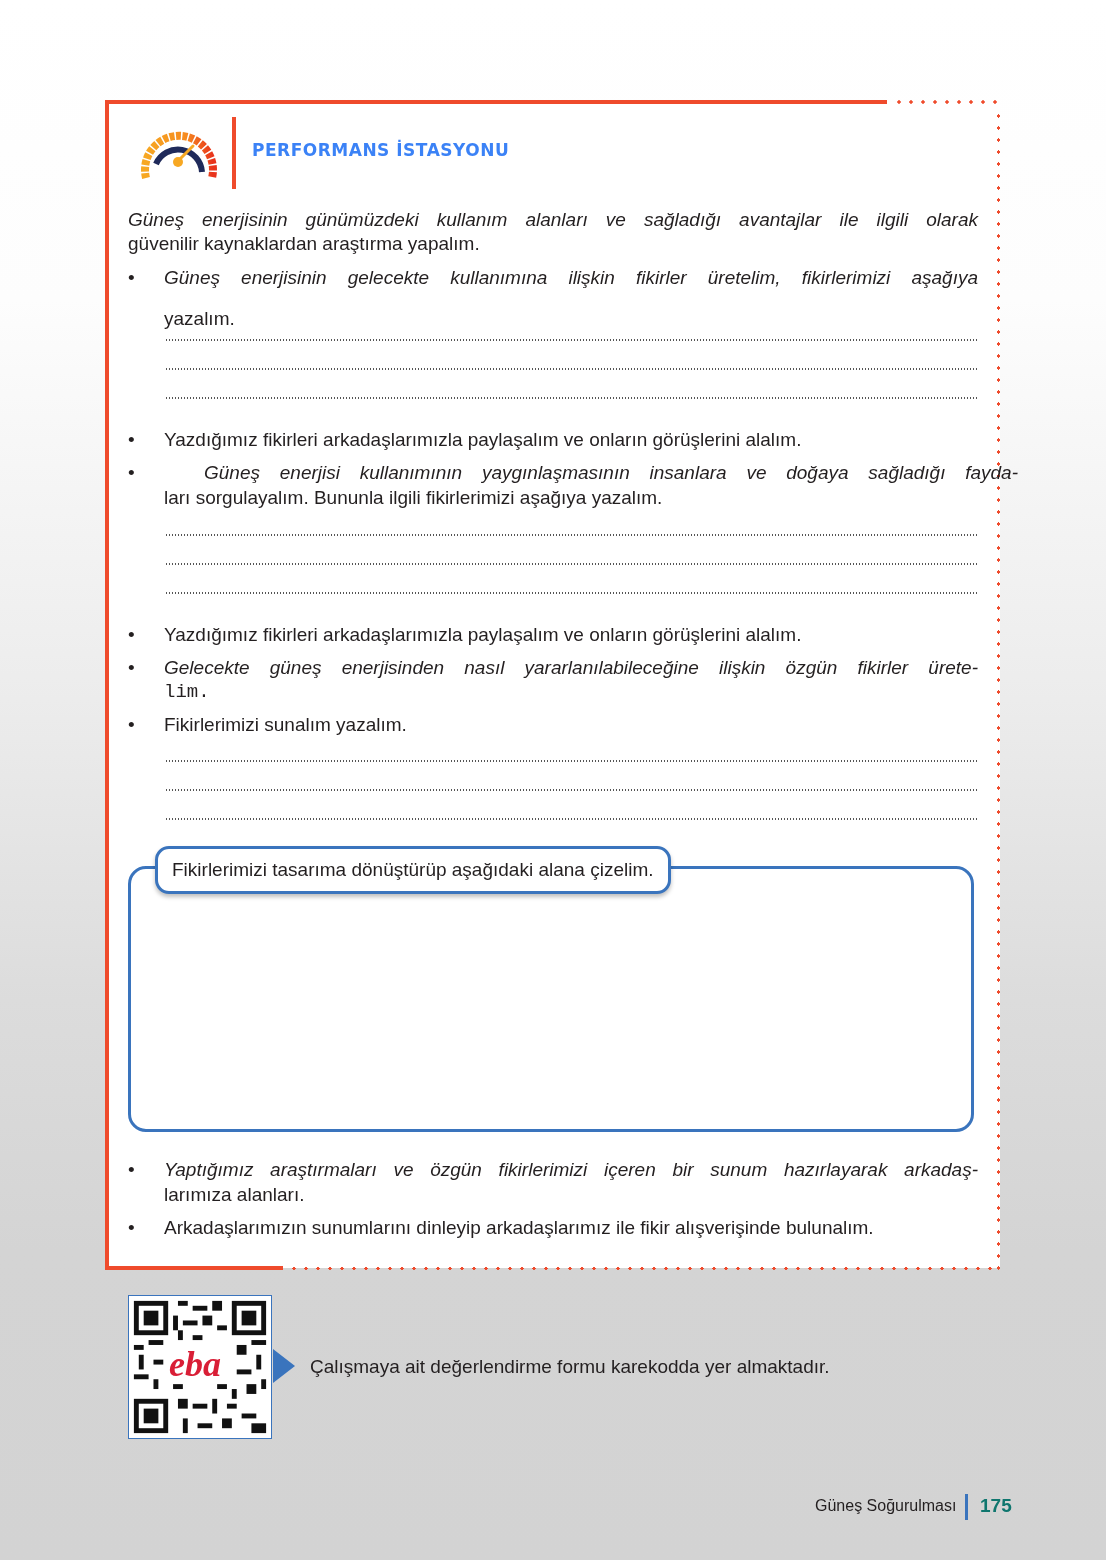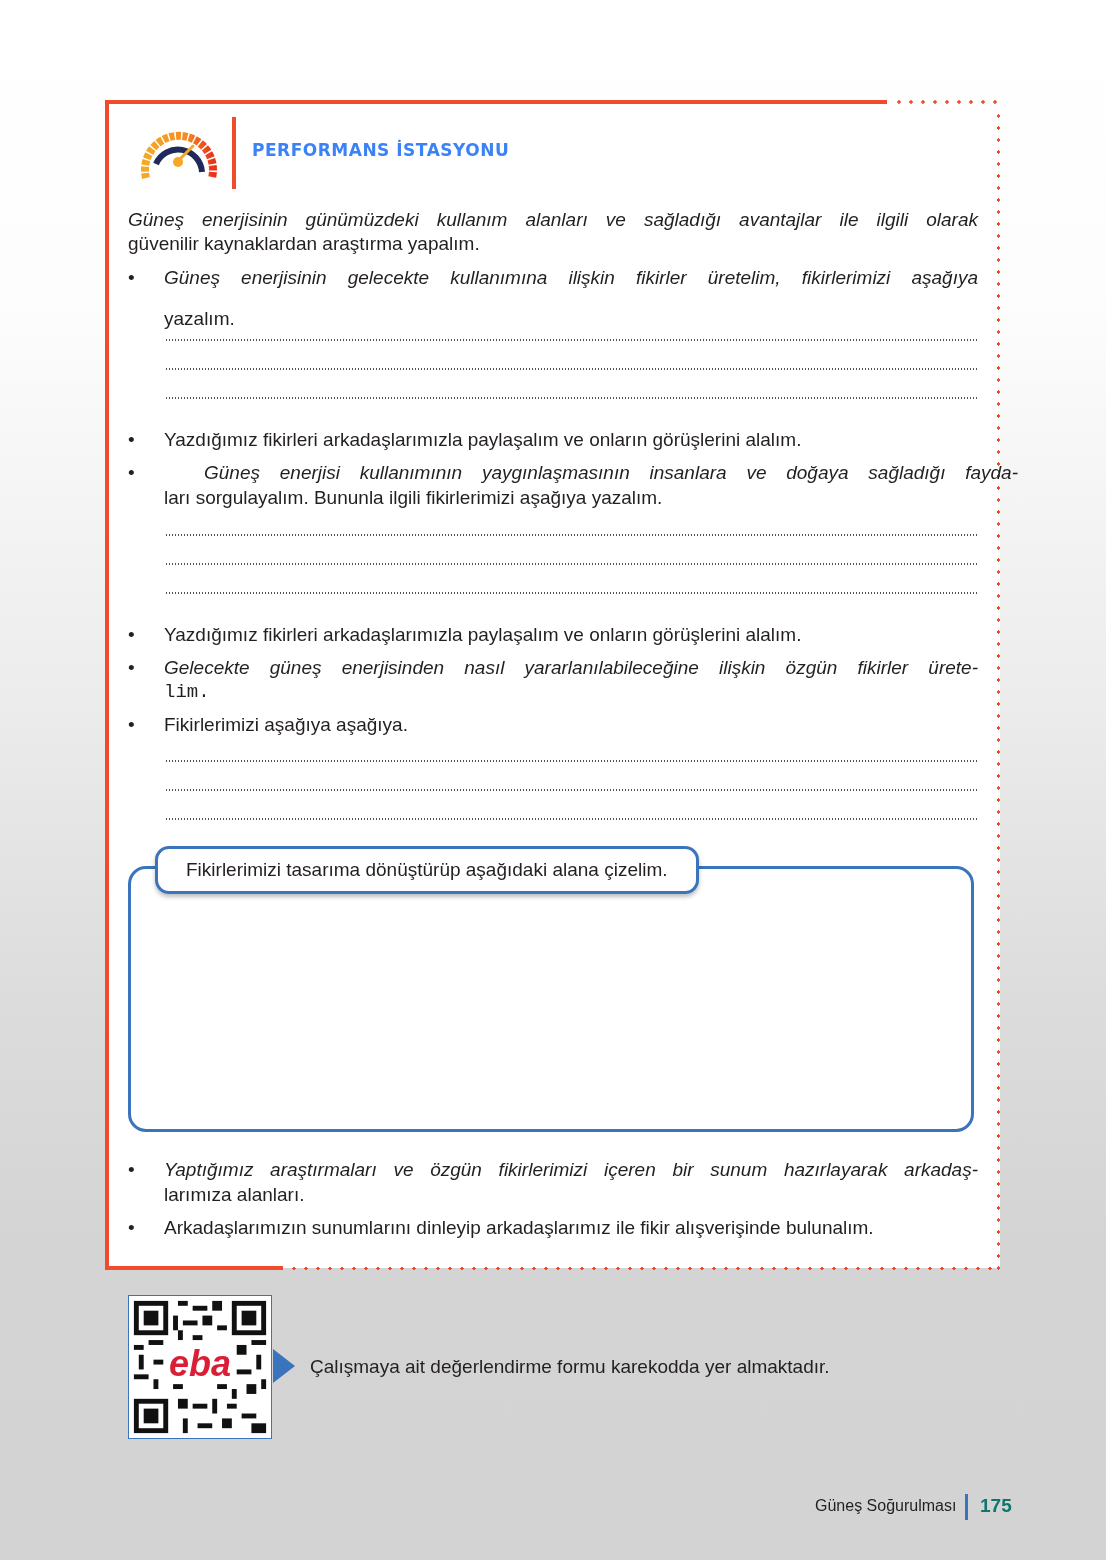--- a/index.html
+++ b/index.html
@@ -31,21 +31,21 @@
   .para { left: 128px; width: 850px; text-align: justify; text-align-last: left; }
   .bullet-dot { position: absolute; left: 128px; font-size: 19px; line-height: 24px; }
   .bullet-text { left: 164px; width: 814px; text-align: justify; }
   .justify-line { text-align: justify; text-align-last: justify; font-style: italic; }
 
   .dotted-line { position: absolute; left: 165px; width: 812px; height: 2px;
     background-image: radial-gradient(circle, #555 0.6px, transparent 0.9px); background-size: 3px 2px; background-repeat: repeat-x; }
 
   .draw-box { position: absolute; left: 128px; top: 866px; width: 846px; height: 266px;
     border: 3px solid #3a74bd; border-radius: 18px; background: #fff; box-sizing: border-box; }
-  .draw-label { position: absolute; left: 155px; top: 846px; height: 42px; padding: 0 28px;
+  .draw-label { position: absolute; left: 155px; top: 846px; height: 42px; padding: 0 14px;
     border: 3px solid #3a74bd; border-radius: 14px; background: #fff;
     box-shadow: 0 3px 4px rgba(0,0,0,0.25);
     font-size: 19px; line-height: 42px; color: #231f20; white-space: nowrap; }
 
   .qr { position: absolute; left: 128px; top: 1295px; width: 144px; height: 144px;
     border: 1px solid #3a74bd; background: #fff; box-sizing: border-box; }
   .arrow { position: absolute; left: 273px; top: 1349px; width: 0; height: 0;
     border-top: 17px solid transparent; border-bottom: 17px solid transparent; border-left: 22px solid #3a74bd; }
   .qr-caption { position: absolute; left: 310px; top: 1356px; font-size: 19px; color: #231f20; }
 
@@ -101,21 +101,21 @@
 <div class="dotted-line" style="top:592px;"></div>
 
 <div class="bullet-dot" style="top:623px;">•</div>
 <div class="text bullet-text" style="top:623px;">Yazdığımız fikirleri arkadaşlarımızla paylaşalım ve onların görüşlerini alalım.</div>
 
 <div class="bullet-dot" style="top:656px;">•</div>
 <div class="text bullet-text justify-line" style="top:656px;">Gelecekte güneş enerjisinden nasıl yararlanılabileceğine ilişkin özgün fikirler ürete-</div>
 <div class="text bullet-text" style="top:680px;font-family:Liberation Mono, monospace;">lim.</div>
 
 <div class="bullet-dot" style="top:713px;">•</div>
-<div class="text bullet-text" style="top:713px;">Fikirlerimizi aşağıya aşağıya.</div>
+<div class="text bullet-text" style="top:713px;">Fikirlerimizi sunalım yazalım.</div>
 <div class="dotted-line" style="top:760px;"></div>
 <div class="dotted-line" style="top:789px;"></div>
 <div class="dotted-line" style="top:818px;"></div>
 
 <div class="draw-box"></div>
 <div class="draw-label">Fikirlerimizi tasarıma dönüştürüp aşağıdaki alana çizelim.</div>
 
 <div class="bullet-dot" style="top:1158px;">•</div>
 <div class="text bullet-text justify-line" style="top:1158px;">Yaptığımız araştırmaları ve özgün fikirlerimizi içeren bir sunum hazırlayarak arkadaş-</div>
 <div class="text bullet-text" style="top:1183px;">larımıza alanları.</div>
@@ -165,20 +165,20 @@
         <rect x="11" y="25" width="1" height="3"></rect>
       <rect x="14" y="26" width="3" height="1"></rect>
         <rect x="19" y="25" width="2" height="2"></rect>
         <rect x="25" y="26" width="3" height="2"></rect>
       <rect x="9" y="18" width="2" height="1"></rect>
         <rect x="18" y="18" width="2" height="1"></rect>
         <rect x="21" y="19" width="1" height="2"></rect>
     </g>
   </svg>
   <div style="position:absolute;left:36px;top:52px;width:70px;height:34px;background:#fff;opacity:0.85;border-radius:4px;"></div>
-  <div style="position:absolute;left:40px;top:48px;font-family:Liberation Sans, sans-serif;font-style:italic;font-weight:bold;font-size:36px;color:#d91e36;line-height:40px;">eba</div>
+  <div style="position:absolute;left:40px;top:48px;font-family:Liberation Serif, serif;font-style:italic;font-weight:bold;font-size:36px;color:#d91e36;line-height:40px;">eba</div>
 </div>
 <div class="arrow"></div>
 <div class="qr-caption">Çalışmaya ait değerlendirme formu karekodda yer almaktadır.</div>
 
 <div class="footer-title">Güneş Soğurulması</div>
 <div class="footer-sep"></div>
 <div class="footer-page">175</div>
 
 </body></html>

